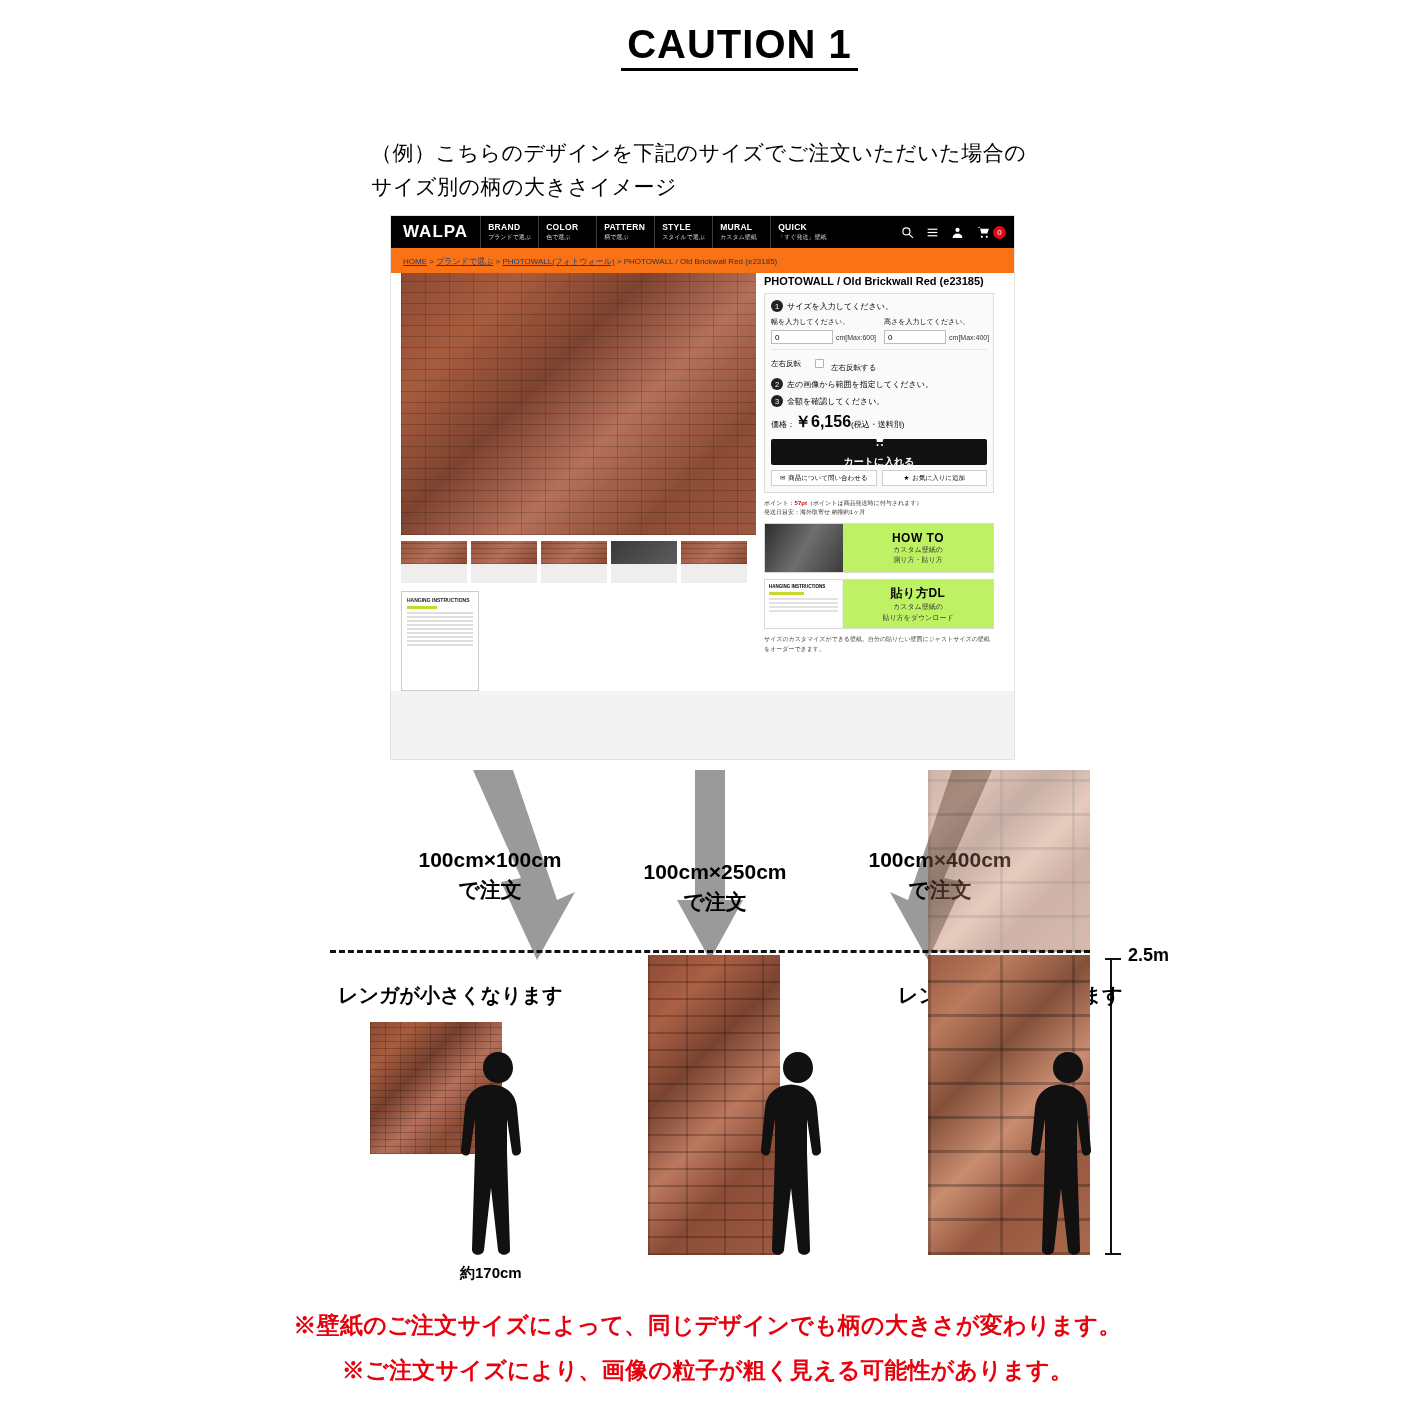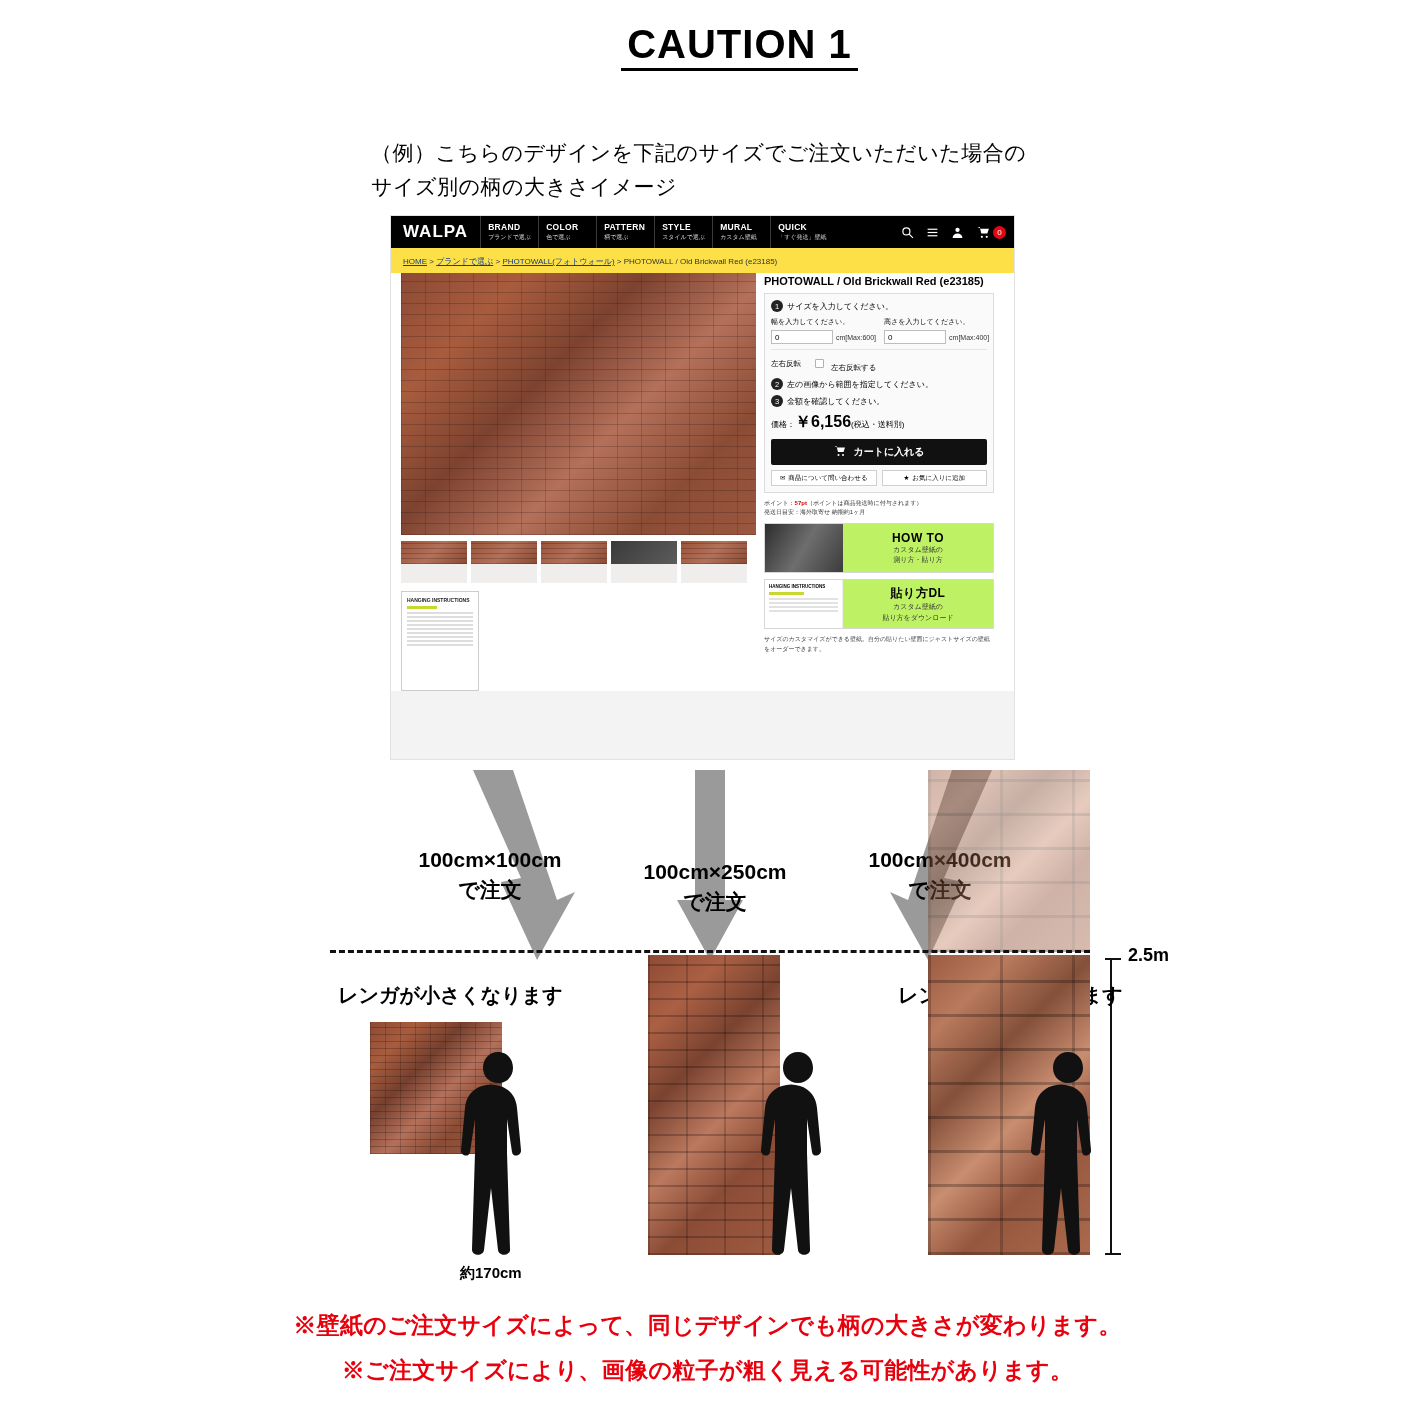--- a/index.html
+++ b/index.html
@@ -73,21 +73,21 @@
   .cart-badge {
     background: #e30613; color: #fff; border-radius: 50%;
     width: 13px; height: 13px; font-size: 8px;
     display: flex; align-items: center; justify-content: center;
     margin-left: 2px;
   }
 
   .breadcrumb {
     font-size: 8px; color: #333;
     padding: 8px 0 6px 12px;
-    background: #fde047;
+    background: #f97316;
   }
   .breadcrumb a { color: #0b3f8a; text-decoration: underline; }
 
   .content { display: flex; padding: 0 10px; background: #fff; }
   .hero-col { width: 355px; }
   .hero-img {
     width: 355px; height: 262px;
     background:
       repeating-linear-gradient(0deg, rgba(0,0,0,.18) 0 1px, transparent 1px 11px),
       repeating-linear-gradient(90deg, rgba(0,0,0,.15) 0 1px, transparent 1px 24px),
@@ -139,21 +139,21 @@
   .flip-row {
     display: flex; align-items: center; gap: 8px;
     font-size: 7.5px; border-top: 1px solid #e4e4e4; padding-top: 4px; margin-bottom: 5px;
   }
   .flip-row input { transform: scale(.7); }
   .price { font-size: 8px; margin: 4px 0 6px; }
   .price b { font-size: 16px; }
   .cart-btn {
     background: #111; color: #fff; height: 26px;
     display: flex; align-items: center; justify-content: center; gap: 6px;
-    font-size: 10px; font-weight: bold; border-radius: 2px;
+    font-size: 10px; font-weight: bold; border-radius: 2px; flex-direction: column;
   }
   .sub-btns { display: flex; gap: 5px; margin-top: 5px; }
   .sub-btn {
     flex: 1; border: 1px solid #cfcfcf; background: #fff;
     font-size: 6.5px; height: 16px;
     display: flex; align-items: center; justify-content: center; gap: 3px;
   }
   .point-note { font-size: 6px; color: #333; margin-top: 6px; line-height: 1.5; }
   .point-note .pt { color: #d00; font-weight: bold; }
   .howto {

